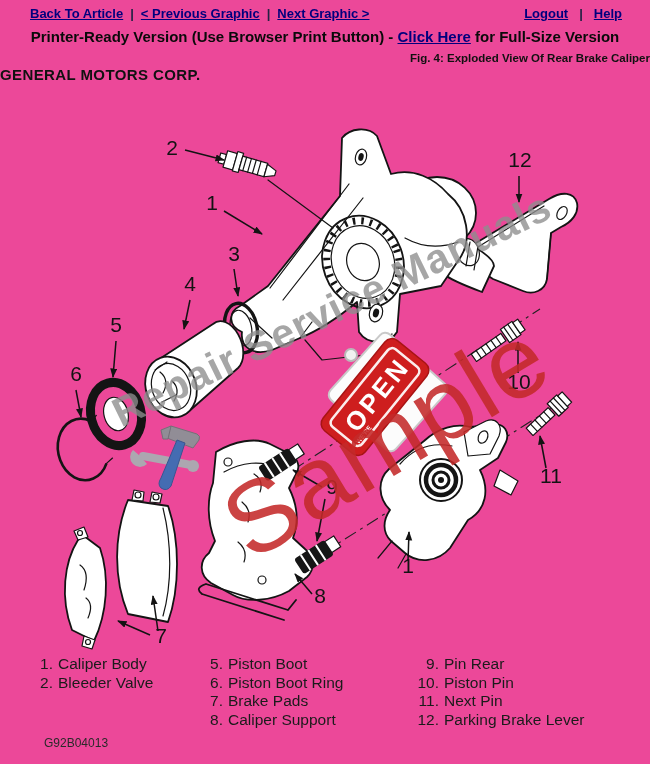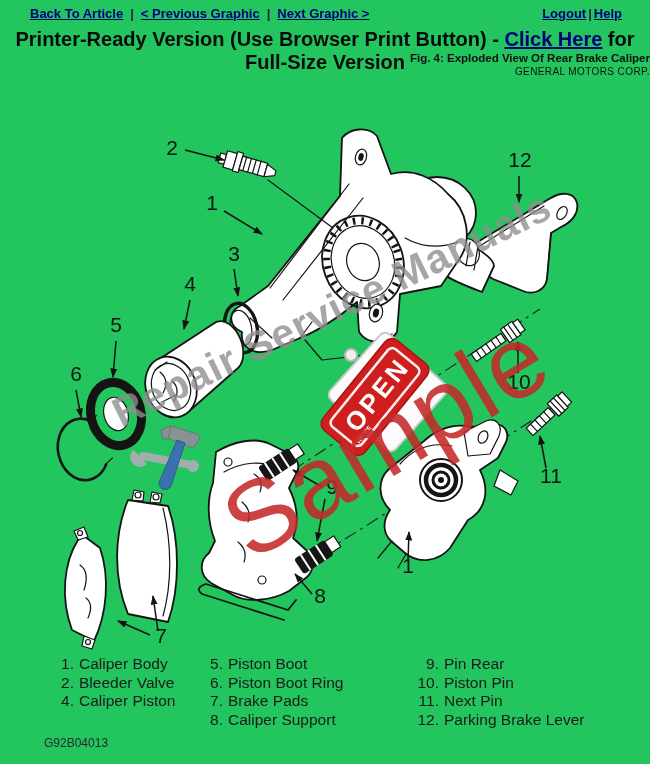--- a/index.html
+++ b/index.html
@@ -1,46 +1,46 @@
 <!DOCTYPE html>
 <html><head>
 <meta charset="utf-8">
 <style>
   html,body{margin:0;padding:0;}
-  .page{position:relative;width:650px;height:764px;background:#22c55e;overflow:hidden;
+  .page{position:relative;width:650px;height:764px;background:#ec4899;overflow:hidden;
         font-family:"Liberation Sans",sans-serif;color:#000;}
   
   .nav-left{position:absolute;top:6px;left:30px;display:flex;gap:7px;align-items:baseline;}
-  .nav-right{position:absolute;top:6px;right:28px;display:flex;gap:2px;align-items:baseline;}
+  .nav-right{position:absolute;top:6px;right:28px;display:flex;gap:11px;align-items:baseline;}
   .navlink{color:#00007d;font-weight:bold;font-size:13px;text-decoration:underline;cursor:pointer;white-space:nowrap;}
   .navsep{color:#222244;font-weight:bold;font-size:13px;}
   .printer-line{position:absolute;top:28px;left:0;width:100%;text-align:center;
-                font-size:20px;font-weight:bold;color:#0a0a0a;}
+                font-size:15px;font-weight:bold;color:#0a0a0a;}
   .printer-line .inline-link{color:#00007d;text-decoration:underline;cursor:pointer;}
   .fig-caption{position:absolute;top:52px;left:0;width:100%;text-align:right;
                font-size:11.5px;font-weight:bold;color:#111;}
-  .manufacturer{position:absolute;top:66px;left:0;width:100%;text-align:right;
-                font-size:10px;font-weight:normal;letter-spacing:.4px;color:#111;}
+  .manufacturer{position:absolute;top:66px;left:0;width:100%;text-align:left;
+                font-size:15px;font-weight:bold;letter-spacing:.4px;color:#111;}
   
   .fig-svg{position:absolute;top:0;left:0;}
   .ln{fill:none;stroke:#141414;stroke-width:1.8;stroke-linecap:round;stroke-linejoin:round;}
   .fw{fill:#ffffff;stroke:#141414;stroke-width:1.8;stroke-linejoin:round;}
   .thin{stroke-width:1.2;}
   .callout-num{font-family:"Liberation Sans",sans-serif;font-size:21px;fill:#131313;text-anchor:middle;}
   .wm-gray{font-family:"Liberation Sans",sans-serif;font-size:41px;font-weight:bold;fill:#8e8e8e;
            opacity:.78;text-anchor:middle;letter-spacing:1px;}
   .wm-red{font-family:"Liberation Sans",sans-serif;font-size:102px;fill:#c42a2a;opacity:.88;
           text-anchor:middle;letter-spacing:2px;}
   .open-txt{font-family:"Liberation Sans",sans-serif;font-size:26px;font-weight:bold;fill:#ffffff;
             text-anchor:middle;letter-spacing:3px;}
   .open-small{font-family:"Liberation Sans",sans-serif;font-size:6.5px;font-weight:bold;fill:#ffffff;}
   
   .legend{position:absolute;top:655px;left:0;width:650px;font-size:15.5px;color:#1b1b1b;}
   .legend-col{position:absolute;top:0;}
-  .legend-col.c1{left:56px;}  .legend-col.c2{left:205px;}  .legend-col.c3{left:414px;}
+  .legend-col.c1{left:35px;}  .legend-col.c2{left:205px;}  .legend-col.c3{left:414px;}
   .legend-row{height:18.5px;line-height:18.5px;white-space:nowrap;}
   .lnum{display:inline-block;text-align:right;margin-right:5px;}
   .c1 .lnum,.c2 .lnum{width:18px;} .c3 .lnum{width:25px;}
   .footer-code{position:absolute;top:736px;left:44px;font-size:12px;color:#2a2a2a;}
 </style>
 </head>
 <body>
 
 <div class="page">
 
@@ -265,21 +265,20 @@
       <text class="open-txt" x="3" y="9">OPEN</text>
     </g>
 
     <text class="wm-red" transform="translate(404,470) rotate(-31)">Sample</text>
   </svg>
 
   <div class="legend">
     <div class="legend-col c1">
       <div class="legend-row"><span class="lnum">1.</span><span>Caliper Body</span></div>
       <div class="legend-row"><span class="lnum">2.</span><span>Bleeder Valve</span></div>
-      <div class="legend-row"><span class="lnum">4.</span><span>Caliper Piston</span></div>
     </div>
     <div class="legend-col c2">
       <div class="legend-row"><span class="lnum">5.</span><span>Piston Boot</span></div>
       <div class="legend-row"><span class="lnum">6.</span><span>Piston Boot Ring</span></div>
       <div class="legend-row"><span class="lnum">7.</span><span>Brake Pads</span></div>
       <div class="legend-row"><span class="lnum">8.</span><span>Caliper Support</span></div>
     </div>
     <div class="legend-col c3">
       <div class="legend-row"><span class="lnum">9.</span><span>Pin Rear</span></div>
       <div class="legend-row"><span class="lnum">10.</span><span>Piston Pin</span></div>

